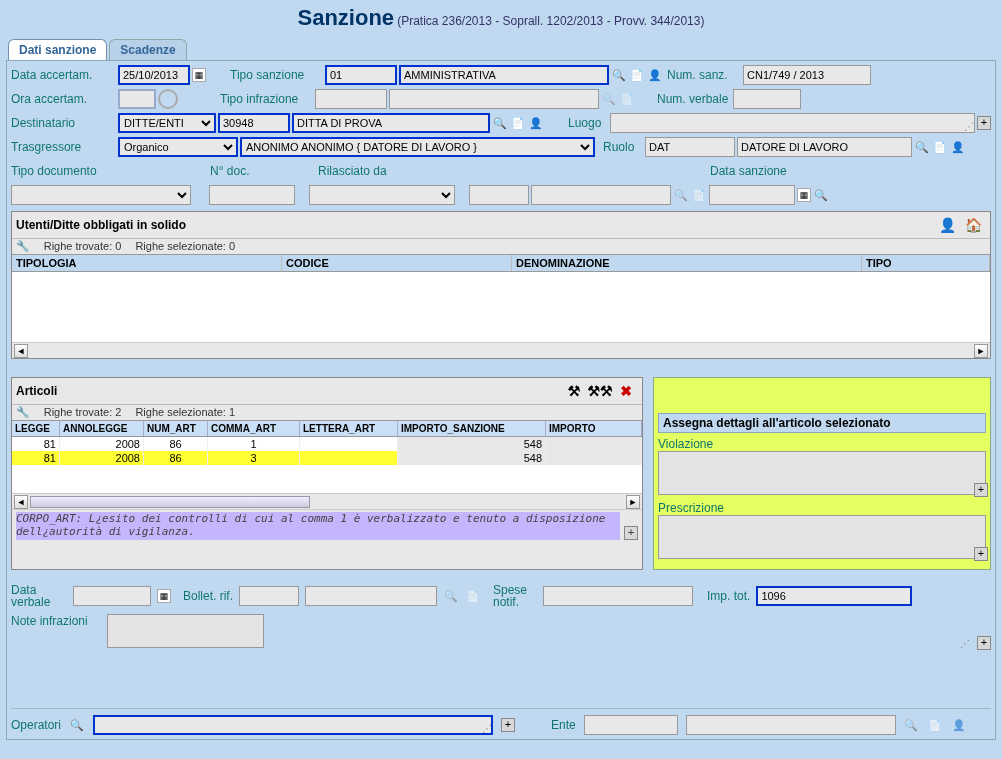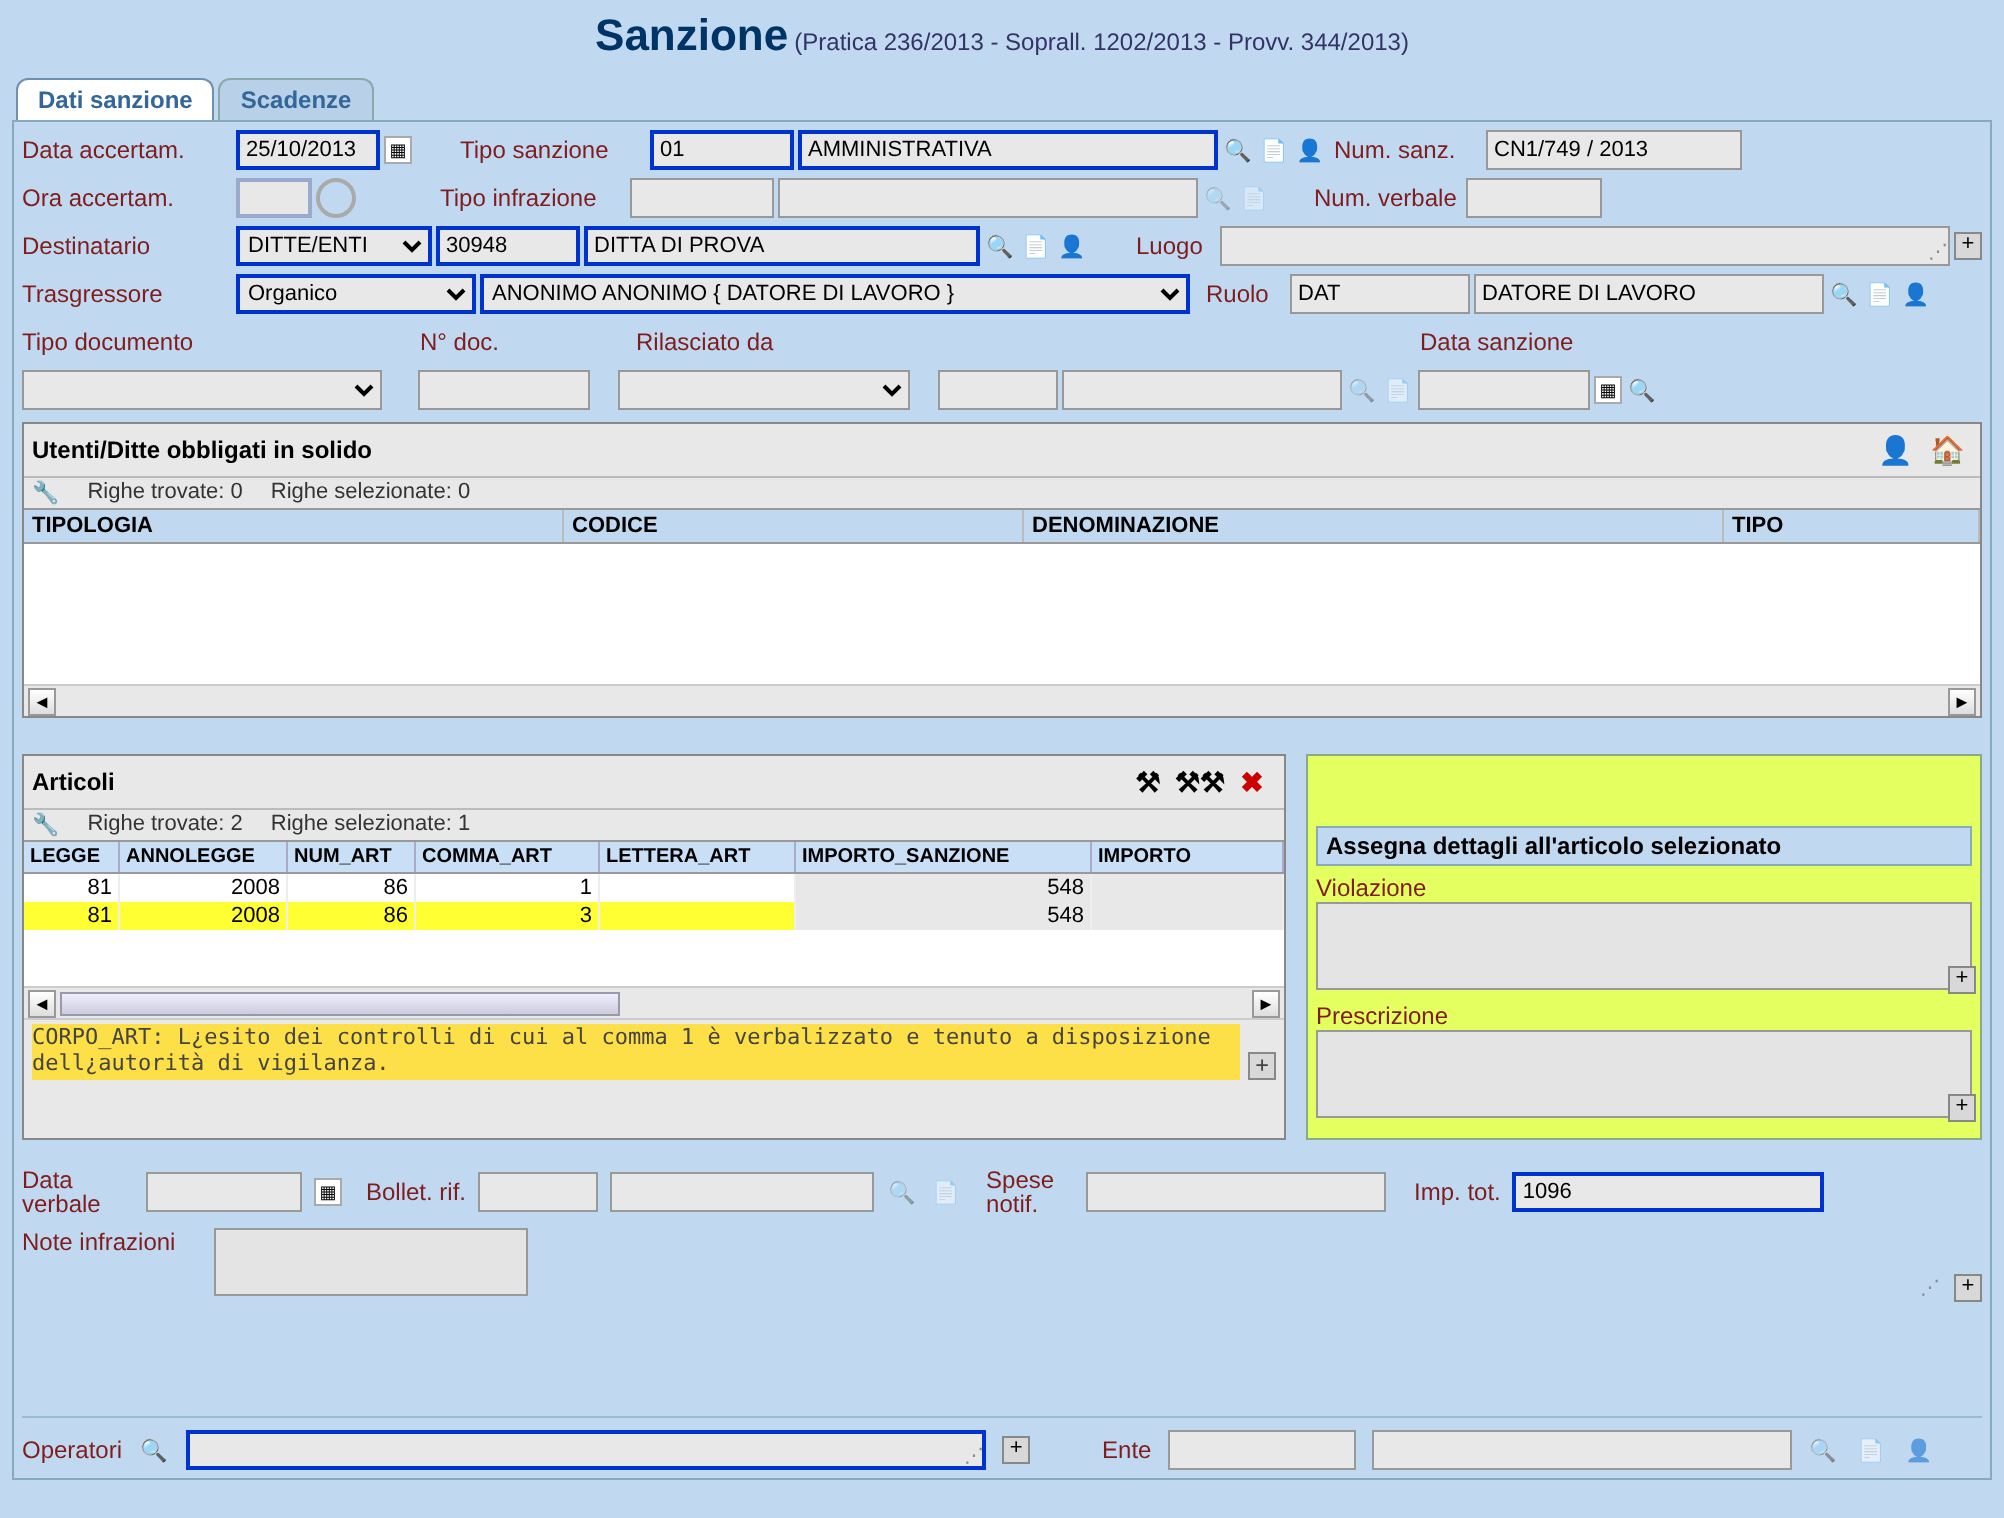--- a/index.html
+++ b/index.html
@@ -44,21 +44,21 @@
   height: 680px;
   position: relative;
 }
 .form-row {
   display: flex;
   align-items: center;
   height: 24px;
   gap: 2px;
 }
 .lbl {
-  color: #7f1d1d;
+  color: #0f766e;
   font-size: 12px;
   white-space: nowrap;
 }
 .lbl-w { width: 105px; }
 input.fld, select.fld, .fld {
   border: 1px solid #999;
   background: #e8e8e8;
   height: 20px;
   font-size: 11px;
   padding: 0 3px;
@@ -130,33 +130,33 @@
 .art-head {
   display: flex;
   background: #c8dff5;
   border-top: 1px solid #999;
   border-bottom: 1px solid #999;
   font-weight: bold;
   font-size: 10px;
 }
 .art-head .cell { padding: 2px 3px; border-right: 1px solid #aac; overflow:hidden; white-space:nowrap; }
 .art-row { display: flex; font-size: 11px; }
-.art-row .cell { padding: 1px 3px; border-right: 1px solid #eee; text-align: right; white-space:nowrap;}
+.art-row .cell { padding: 1px 3px; border-right: 1px solid #eee; text-align: center; white-space:nowrap;}
 .art-row.sel { background: #ffff33; }
 .art-body { background: #fff; height: 56px; }
 .art-foot {
   background: #e8e8e8;
   border-top: 1px solid #ccc;
   padding: 2px 4px;
   font-family: monospace;
   font-size: 11px;
   color: #444;
   display: flex; gap: 4px;
 }
-.art-foot .txt { flex:1; background:#fde047; height:28px; overflow:hidden;}
+.art-foot .txt { flex:1; background:#c4b5fd; height:28px; overflow:hidden;font-style:italic;}
 .articoli-right {
   flex: 1;
   background: #e3ff60;
   border: 1px solid #8a8;
   padding: 4px;
 }
 .art-r-title { background: #c1d9f0; padding: 2px 4px; font-weight: bold; font-size: 12px; border:1px solid #8ab; margin-bottom: 4px; margin-top: 31px;}
 .txtarea {
   width: 100%; height: 44px; background: #e4e4e4; border: 1px solid #999;
   resize: none; font-size: 11px; font-family: Tahoma; display:block;

